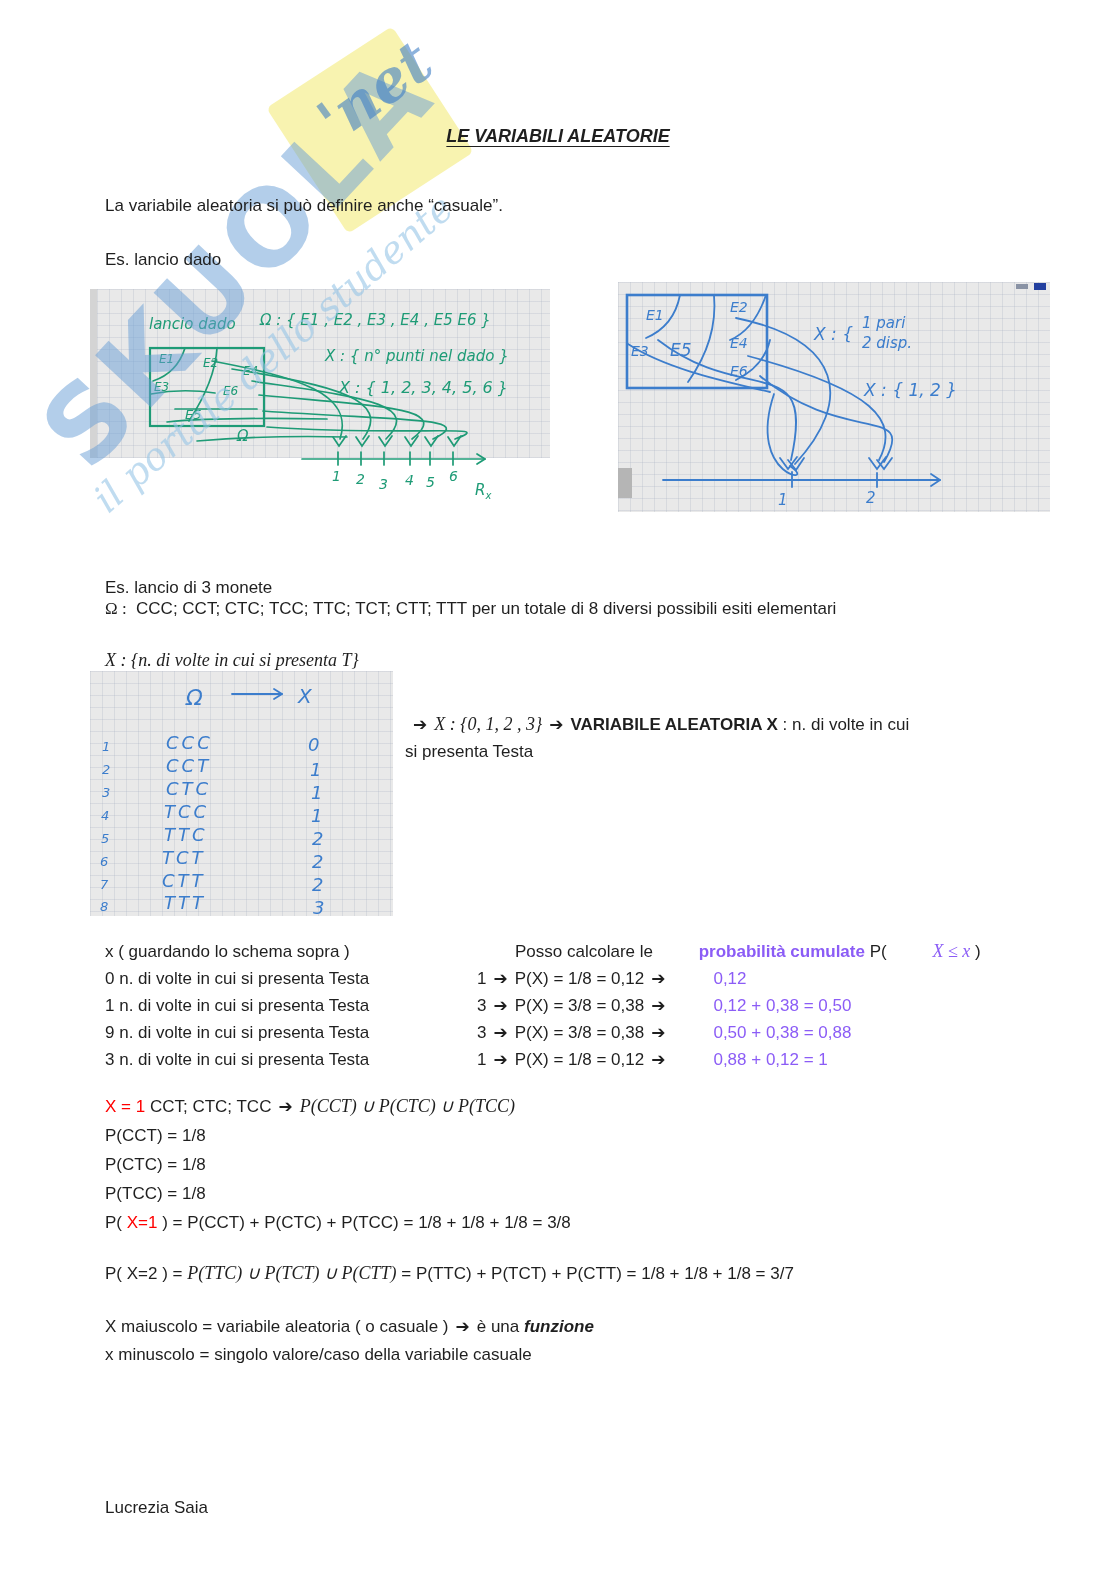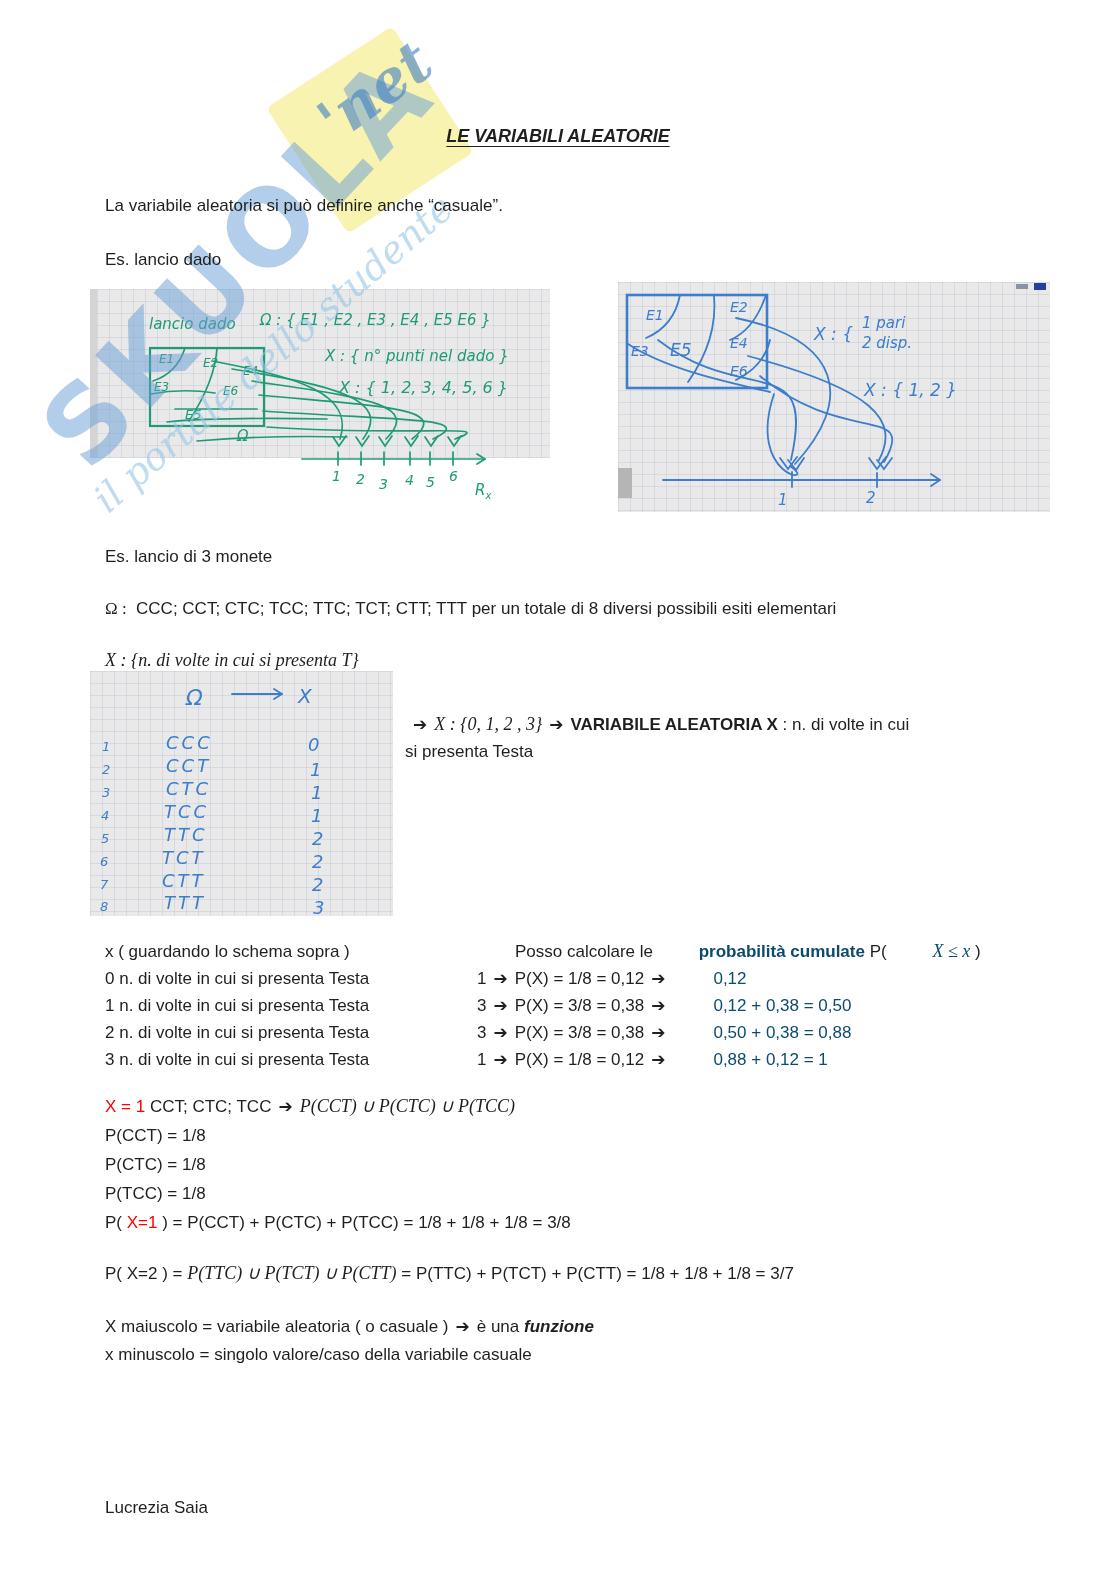--- a/index.html
+++ b/index.html
@@ -35,29 +35,29 @@
     font-style:italic;font-size:38px;color:rgba(150,196,230,.6);
     transform:rotate(-41deg);transform-origin:0 0;white-space:nowrap;}
 
   
   .tline{position:absolute;font-size:17px;white-space:nowrap;}
   .t-title{position:absolute;top:126px;left:0;right:0;text-align:center;}
   .t-title span{font-size:18px;font-weight:bold;font-style:italic;
      text-decoration:underline;text-underline-offset:4px;}
   .t-intro{left:105px;top:196px;}
   .t-es1{left:105px;top:250px;}
-  .t-es2{left:105px;top:547px;}
+  .t-es2{left:105px;top:578px;}
   .t-omega{left:105px;top:599px;}
   .t-xdef{left:105px;top:650px;}
   .serif-it{font-family:"Liberation Serif",serif;font-style:italic;font-size:18px;}
   .omega-sym{font-family:"Liberation Serif",serif;}
   .note-l1{left:405px;top:714px;margin-left:8px;}
   .note-l2{left:405px;top:742px;}
   .bold{font-weight:bold;}
-  .orange{color:#0c4a6e;padding-left:41px;}
+  .orange{color:#8b5cf6;padding-left:41px;}
   .red{color:#FF0000;}
   .arr{font-family:"DejaVu Sans",sans-serif;font-weight:bold;margin:0 7px;}
   .t-cum{left:105px;top:941px;}
   .cum-row{height:27px;white-space:nowrap;}
   .cum-left{display:inline-block;width:372px;}
   .cum-hdr-right{padding-left:38px;}
   .t-x1{left:105px;top:1092px;line-height:29px;}
   .t-x2{left:105px;top:1262px;}
   .t-conc1{left:105px;top:1316px;}
   .t-conc2{left:105px;top:1345px;}
@@ -237,21 +237,21 @@
 
     <div class="tline t-xdef serif-it">X : {n. di volte in cui si presenta T}</div>
 
     <div class="tline note-l1"><span class="arr" style="margin-left:0">➔</span><span class="serif-it">X : {0, 1, 2 , 3}</span><span class="arr">➔</span><span class="bold">VARIABILE ALEATORIA X</span>&nbsp;<span>: n. di volte in cui</span></div>
     <div class="tline note-l2">si presenta Testa</div>
 
     <div class="tline t-cum">
       <div class="cum-row"><span class="cum-left">x ( guardando lo schema sopra )</span><span class="cum-hdr-right"><span>Posso calcolare le </span><span class="orange bold">probabilità cumulate </span><span>P( </span><span class="orange serif-it">X ≤ x</span><span> )</span></span></div>
       <div class="cum-row"><span class="cum-left">0 n. di volte in cui si presenta Testa</span><span>1</span><span class="arr">➔</span><span>P(X) = 1/8 = 0,12</span><span class="arr">➔</span><span class="orange">0,12</span></div>
       <div class="cum-row"><span class="cum-left">1 n. di volte in cui si presenta Testa</span><span>3</span><span class="arr">➔</span><span>P(X) = 3/8 = 0,38</span><span class="arr">➔</span><span class="orange">0,12 + 0,38 = 0,50</span></div>
-      <div class="cum-row"><span class="cum-left">2 n. di volte in cui si presenta Testa</span><span>3</span><span class="arr">➔</span><span>P(X) = 3/8 = 0,38</span><span class="arr">➔</span><span class="orange">0,50 + 0,38 = 0,88</span></div>
+      <div class="cum-row"><span class="cum-left">9 n. di volte in cui si presenta Testa</span><span>3</span><span class="arr">➔</span><span>P(X) = 3/8 = 0,38</span><span class="arr">➔</span><span class="orange">0,50 + 0,38 = 0,88</span></div>
       <div class="cum-row"><span class="cum-left">3 n. di volte in cui si presenta Testa</span><span>1</span><span class="arr">➔</span><span>P(X) = 1/8 = 0,12</span><span class="arr">➔</span><span class="orange">0,88 + 0,12 = 1</span></div>
     </div>
 
     <div class="tline t-x1">
       <div><span class="red">X = 1</span><span> CCT; CTC; TCC</span><span class="arr">➔</span><span class="serif-it">P(CCT) ∪ P(CTC) ∪ P(TCC)</span></div>
       <div>P(CCT) = 1/8</div>
       <div>P(CTC) = 1/8</div>
       <div>P(TCC) = 1/8</div>
       <div><span>P( </span><span class="red">X=1</span><span> ) = P(CCT) + P(CTC) + P(TCC) = 1/8 + 1/8 + 1/8 = 3/8</span></div>
     </div>

